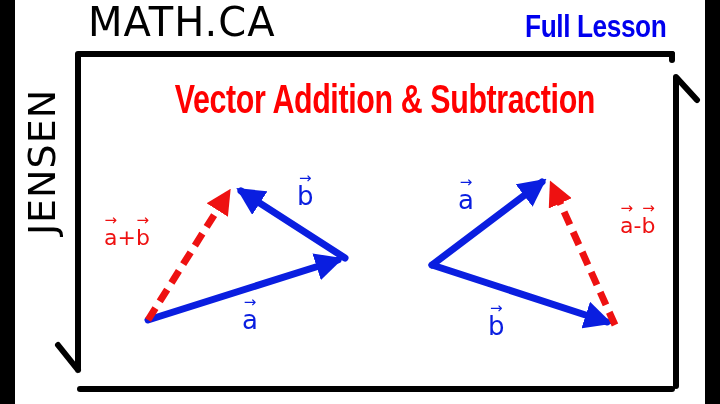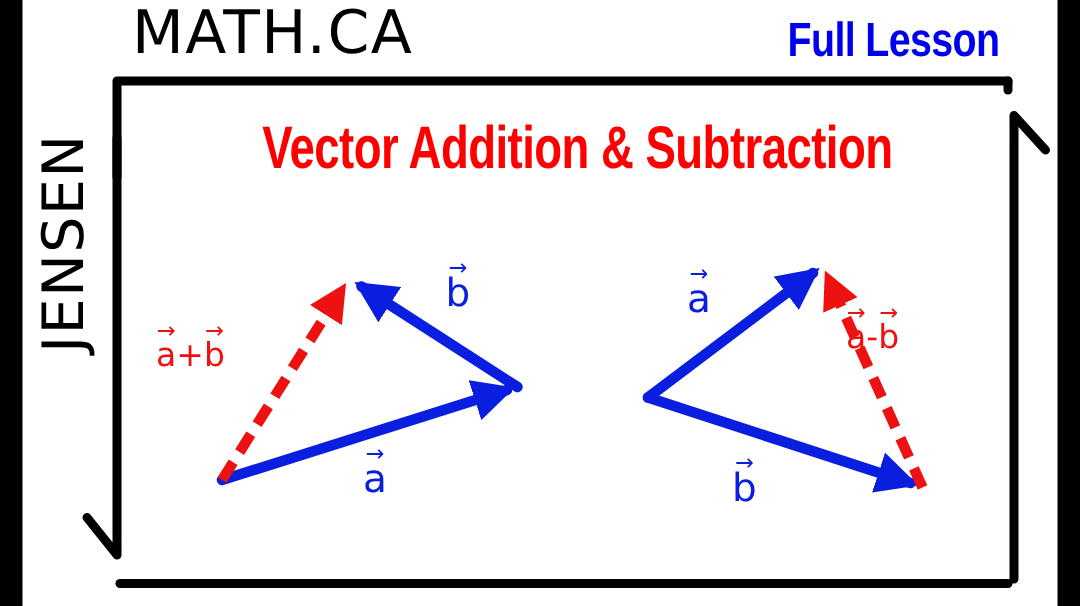--- a/index.html
+++ b/index.html
@@ -67,18 +67,18 @@
 <div class="lbl blue" style="left:297px;top:184px;font-size:26px;">
   <span class="vec">b</span>
 </div>
 <div class="lbl blue" style="left:242px;top:308px;font-size:26px;">
   <span class="vec">a</span>
 </div>
 
 <div class="lbl blue" style="left:458px;top:188px;font-size:26px;">
   <span class="vec">a</span>
 </div>
-<div class="lbl red" style="left:564px;top:214px;">
+<div class="lbl red" style="left:620px;top:214px;">
   <span class="vec">a</span><span>-</span><span class="vec">b</span>
 </div>
 <div class="lbl blue" style="left:488px;top:314px;font-size:26px;">
   <span class="vec">b</span>
 </div>
 
 </body></html>

